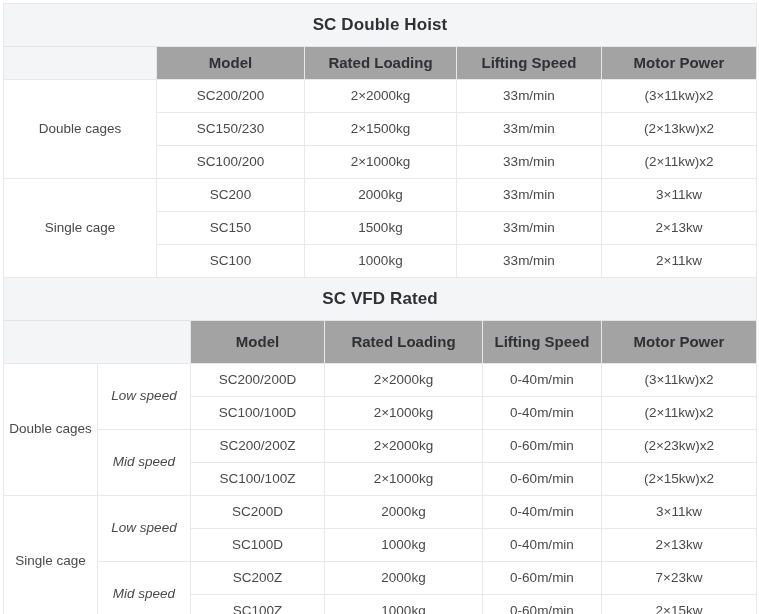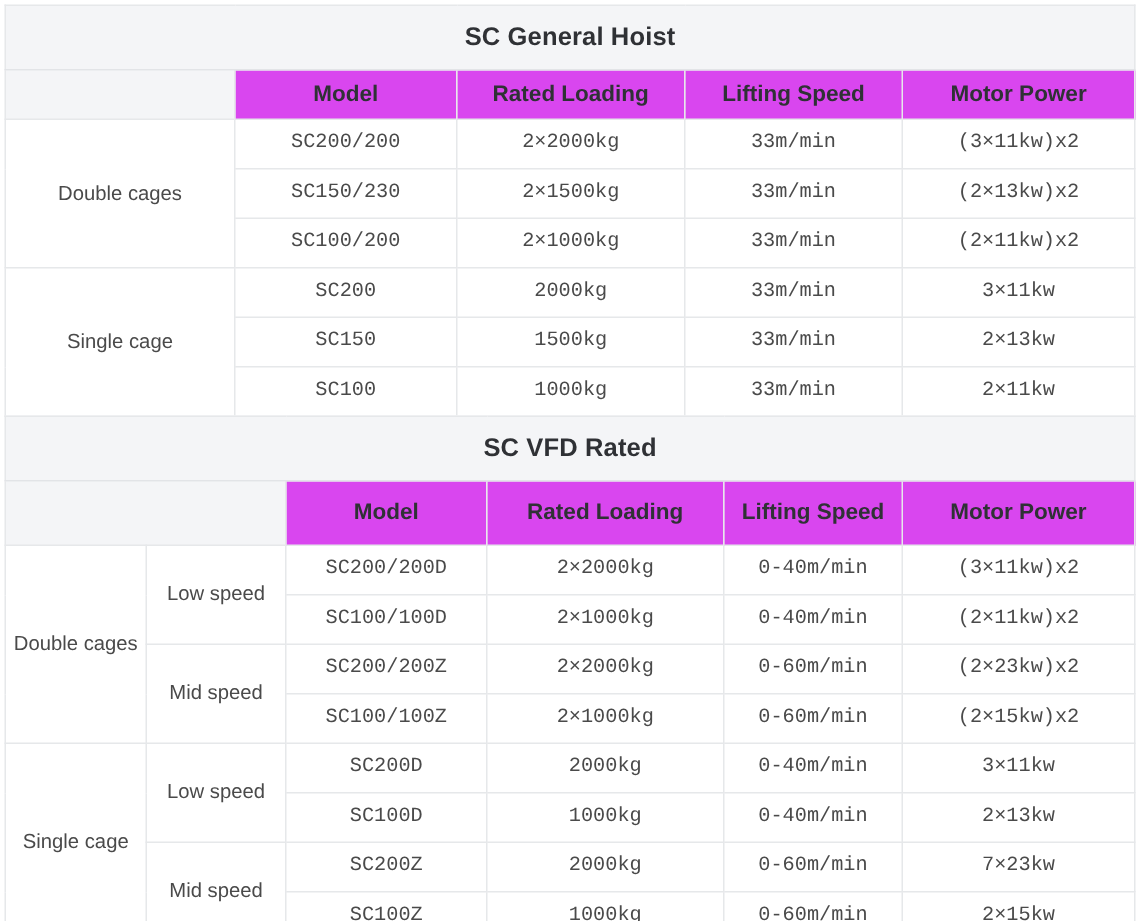--- a/index.html
+++ b/index.html
@@ -47,21 +47,21 @@
     font-size: 17px;
     font-weight: bold;
     color: #2f3135;
     height: 42px;
     border-bottom: 1px solid #e2e4e7;
     letter-spacing: 0.1px;
   }
 
   
   tr.head-row td {
-    background: #d946ef;
+    background: #a3a3a3;
     font-size: 15px;
     font-weight: bold;
     color: #2f3135;
     height: 32px;
   }
   tr.head-row td.blank-head {
     background: #f4f5f7;
   }
 
   
@@ -69,27 +69,27 @@
     background: #f2f3f6;
     font-size: 15px;
     font-weight: bold;
     color: #2f3135;
   }
   td.sub-group-cell {
     background: #ffffff;
     font-size: 15px;
     font-weight: bold;
     color: #2f3135;
+    font-style: italic;
   }
 
   td.data-cell {
     height: 32px;
     font-size: 13.5px;
     color: #4d4d4d;
-    font-family: Liberation Mono, monospace;
   }
 
   
   #table-general {
     position: absolute;
     left: 3px;
     top: 3px;
     width: 753px;
   }
   #table-general col.c0 { width: 153px; }
@@ -123,21 +123,21 @@
   <table class="spec" id="table-general">
     <colgroup>
       <col class="c0">
         <col class="c1">
         <col class="c2">
         <col class="c3">
         <col class="c4">
     </colgroup>
     <tbody>
       <tr class="title-row">
-        <td colspan="5">SC General Hoist</td>
+        <td colspan="5">SC Double Hoist</td>
       </tr>
       <tr class="head-row">
         <td class="blank-head"></td>
         <td>Model</td>
         <td>Rated Loading</td>
         <td>Lifting Speed</td>
         <td>Motor Power</td>
       </tr>
 
       <tr>

